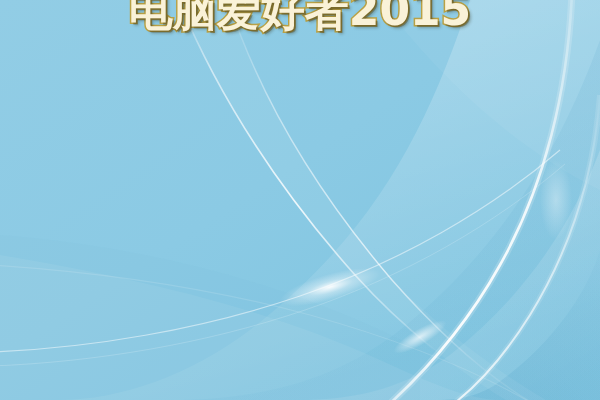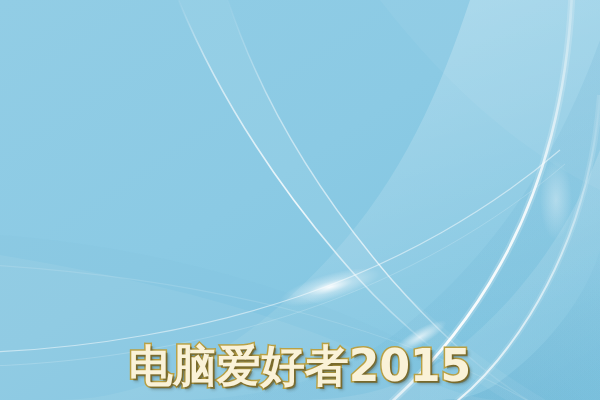--- a/index.html
+++ b/index.html
@@ -29,21 +29,21 @@
     display: block;
   }
 
   #title-layer {
     position: absolute;
     top: 0;
     left: 0;
     width: 600px;
     height: 400px;
     display: flex;
-    align-items: flex-end;
+    align-items: flex-start;
     justify-content: center;
   }
 
   #poster-title {
     margin: 0;
     font-family: "DejaVu Sans", "Liberation Sans", sans-serif;
     font-weight: 700;
     font-size: 44px;
     line-height: 1;
     letter-spacing: 0px;

